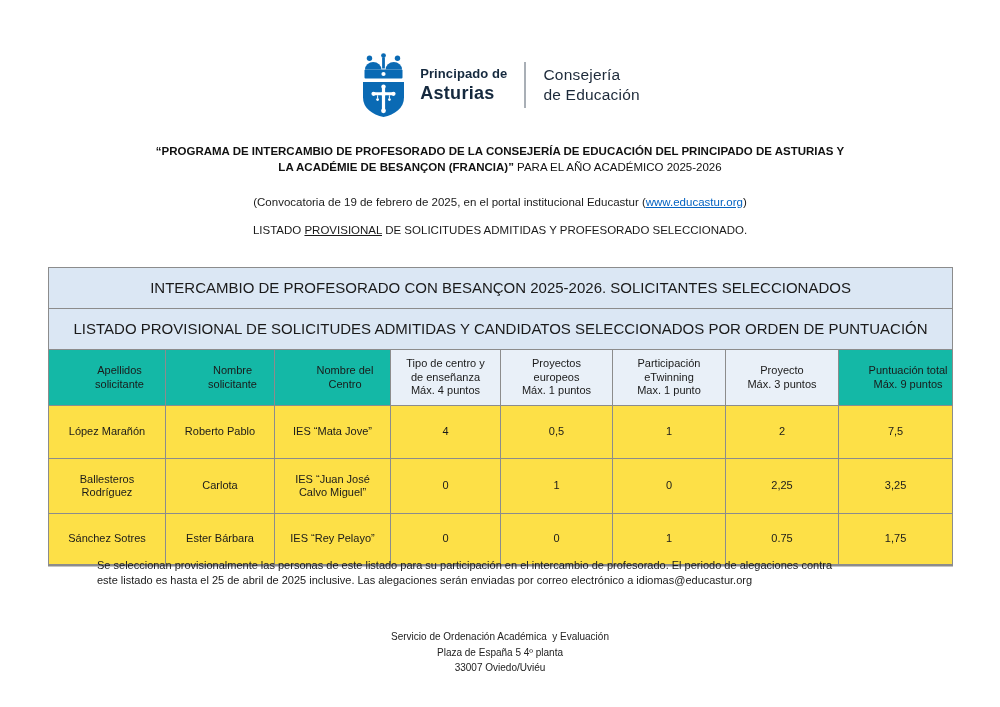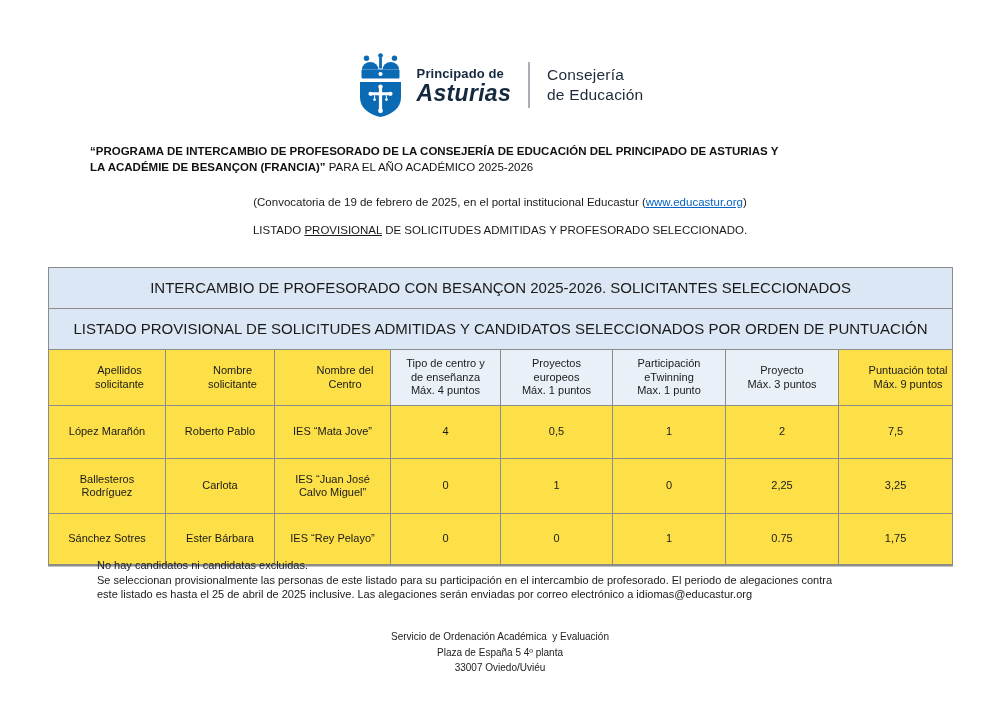--- a/index.html
+++ b/index.html
@@ -6,47 +6,47 @@
   .page{
     position:relative;width:1000px;height:707px;background:#fff;overflow:hidden;
     font-family:"Liberation Sans", sans-serif;color:#1a1a1a;
   }
 
   
   .logo-row{position:absolute;top:53px;left:0;right:0;display:flex;justify-content:center;align-items:center;}
   .crest{width:47px;height:64px;flex:0 0 auto;}
   .org{margin-left:13px;color:#15293e;}
   .org-small{font-size:13px;font-weight:bold;line-height:15px;letter-spacing:.1px;}
-  .org-big{font-size:23px;font-weight:bold;line-height:24px;letter-spacing:.3px;font-style:italic;}
+  .org-big{font-size:18px;font-weight:bold;line-height:24px;letter-spacing:.3px;}
   .logo-divider{width:2px;height:46px;background:#a9afb6;margin:0 17px;}
   .dept{font-size:15.5px;line-height:20px;color:#1d2a3a;font-weight:500;letter-spacing:.2px;}
 
   
-  .title{position:absolute;top:143px;left:90px;right:90px;
+  .title{position:absolute;top:143px;left:90px;right:90px;text-align:center;
          font-size:11.5px;line-height:16px;white-space:pre-line;color:#111;}
   .convocatoria{position:absolute;top:196px;left:0;right:0;text-align:center;font-size:11.5px;}
   .convocatoria a{color:#0563c1;text-decoration:underline;cursor:pointer;margin-top:24px;}
   .listado{position:absolute;top:224px;left:0;right:0;text-align:center;font-size:11.5px;}
   .listado .u{text-decoration:underline;}
 
   
   table.results{
     position:absolute;top:267px;left:48px;width:904px;
     border-collapse:collapse;table-layout:fixed;
     font-size:11px;
   }
   table.results td,table.results th{
     border:1px solid #8c8c8c;text-align:center;vertical-align:middle;
     white-space:pre-line;font-weight:normal;padding:2px 3px;line-height:13.5px;
     color:#1a1a1a;overflow:hidden;
   }
   table.results{border:1px solid #808080;}
   tr.title-row td{background:#dbe7f4;height:36px;font-size:15px;}
   tr.head-row th{height:51px;}
-  tr.head-row .c-blue{background:#fde047;padding-left:28px;}
+  tr.head-row .c-blue{background:#14b8a6;padding-left:28px;}
   tr.head-row .c-light{background:#e9f0f8;}
   tr.data-row td{background:#fde047;}
   tr.data-row.r1 td{height:48px;}
   tr.data-row.r2 td{height:50px;}
   tr.data-row.r3 td{height:46px;margin-left:12px;}
   table.results{box-shadow:0 1.5px 0 #8c8c8c;}
 
   
   .notes{position:absolute;top:558px;left:97px;right:35px;font-size:11px;line-height:14.6px;}
   .notes .para{white-space:pre-line;}
@@ -179,21 +179,20 @@
         <td>0</td>
         <td>0</td>
         <td>1</td>
         <td>0.75</td>
         <td>1,75</td>
       </tr>
     </tbody>
   </table>
 
   <div class="notes">
-    <div class="para">No hay candidatos ni candidatas excluidas.</div>
     <div class="para">Se seleccionan provisionalmente las personas de este listado para su participación en el intercambio de profesorado. El periodo de alegaciones contra
 este listado es hasta el 25 de abril de 2025 inclusive. Las alegaciones serán enviadas por correo electrónico a idiomas@educastur.org</div>
   </div>
 
   <div class="doc-footer">
     <div>Servicio de Ordenación Académica  y Evaluación</div>
     <div>Plaza de España 5 4º planta</div>
     <div>33007 Oviedo/Uviéu</div>
   </div>
 

